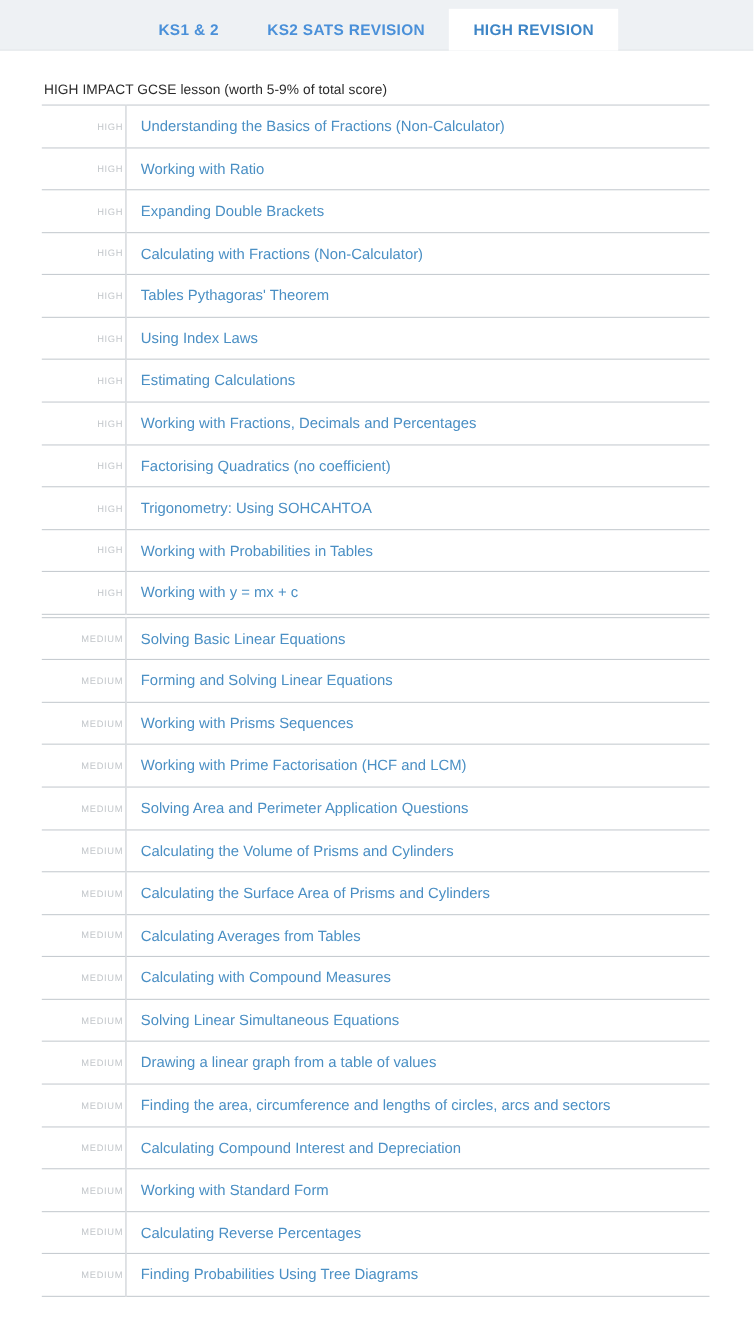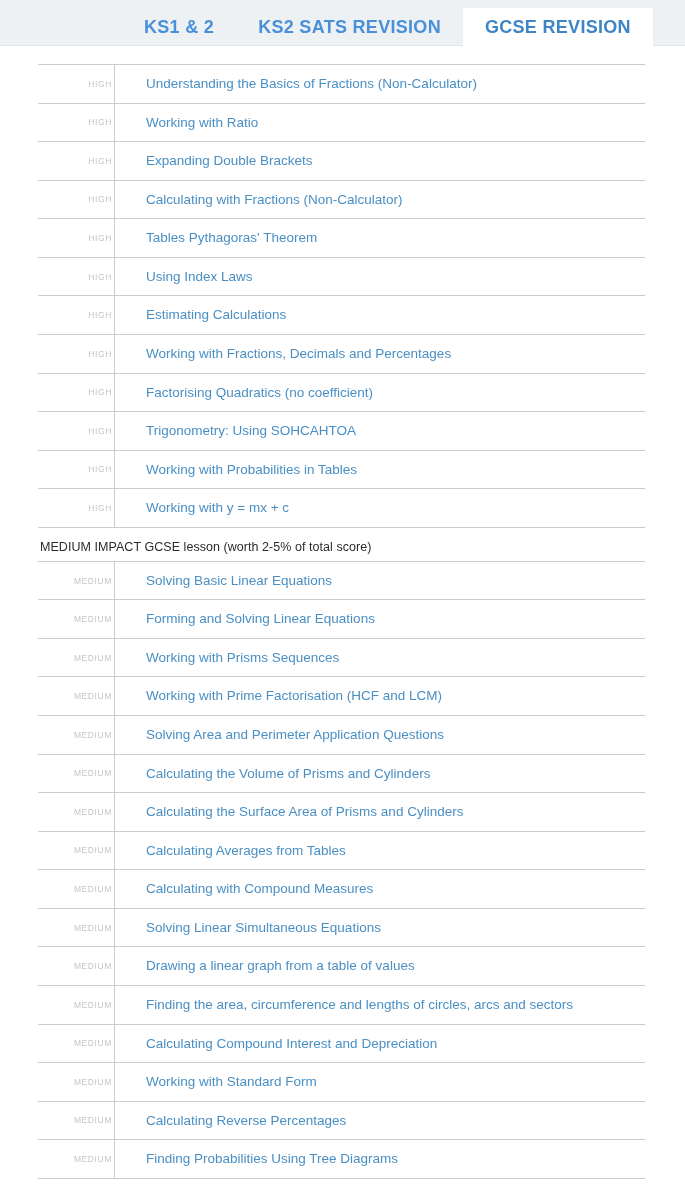--- a/index.html
+++ b/index.html
@@ -22,21 +22,21 @@
     align-items: stretch;
     padding-left: 122px;
     box-sizing: border-box;
     border-bottom: 1px solid #e3e7ea;
   }
   .tab {
     display: flex;
     align-items: center;
     justify-content: center;
     padding: 0 22px;
-    font-size: 18px;
+    font-size: 14px;
     font-weight: bold;
     letter-spacing: 0.3px;
     color: #4a90d9;
     cursor: pointer;
     white-space: nowrap;
     background: transparent;
     border: none;
     font-family: "Liberation Sans", sans-serif;
     margin-top: 8px;
     margin-bottom: 0;
@@ -79,42 +79,43 @@
     text-align: right;
     vertical-align: middle;
     font-size: 8.5px;
     letter-spacing: 0.6px;
     color: #c2c6ca;
     border-right: 1px solid #c7ccd1;
     padding: 9px 2px;
     font-family: "Liberation Sans", sans-serif;
   }
   td.lesson-cell {
-    padding: 9px 10px 9px 31px;
+    padding: 9px 10px 9px 13px;
     vertical-align: middle;
   }
   a.lesson-link {
     color: #4a8fc4;
     text-decoration: none;
     font-size: 13.5px;
     line-height: 1.45;
     font-family: "Liberation Sans", sans-serif;
   }
 </style>
 </head>
 <body>
 
 <div class="tabbar" id="tab-bar">
     <button class="tab">KS1 &amp; 2</button>
     <button class="tab">KS2 SATS REVISION</button>
-    <button class="tab active">GCSE REVISION</button>
+    <button class="tab active">HIGH REVISION</button>
   </div>
 
 <div class="content" id="sections-root">
     <div class="section">
+      <div class="section-title">HIGH IMPACT GCSE lesson (worth 5-9% of total score)</div>
       <table class="lesson-table">
         <tbody>
           <tr>
             <td class="impact-cell">HIGH</td>
             <td class="lesson-cell"><a class="lesson-link" href="#">Understanding the Basics of Fractions (Non-Calculator)</a></td>
           </tr>
           <tr>
             <td class="impact-cell">HIGH</td>
             <td class="lesson-cell"><a class="lesson-link" href="#">Working with Ratio</a></td>
           </tr>
@@ -155,21 +156,20 @@
             <td class="lesson-cell"><a class="lesson-link" href="#">Working with Probabilities in Tables</a></td>
           </tr>
           <tr>
             <td class="impact-cell">HIGH</td>
             <td class="lesson-cell"><a class="lesson-link" href="#">Working with y = mx + c</a></td>
           </tr>
         </tbody>
       </table>
     </div>
     <div class="section">
-      <div class="section-title">MEDIUM IMPACT GCSE lesson (worth 2-5% of total score)</div>
       <table class="lesson-table">
         <tbody>
           <tr>
             <td class="impact-cell">MEDIUM</td>
             <td class="lesson-cell"><a class="lesson-link" href="#">Solving Basic Linear Equations</a></td>
           </tr>
           <tr>
             <td class="impact-cell">MEDIUM</td>
             <td class="lesson-cell"><a class="lesson-link" href="#">Forming and Solving Linear Equations</a></td>
           </tr>

